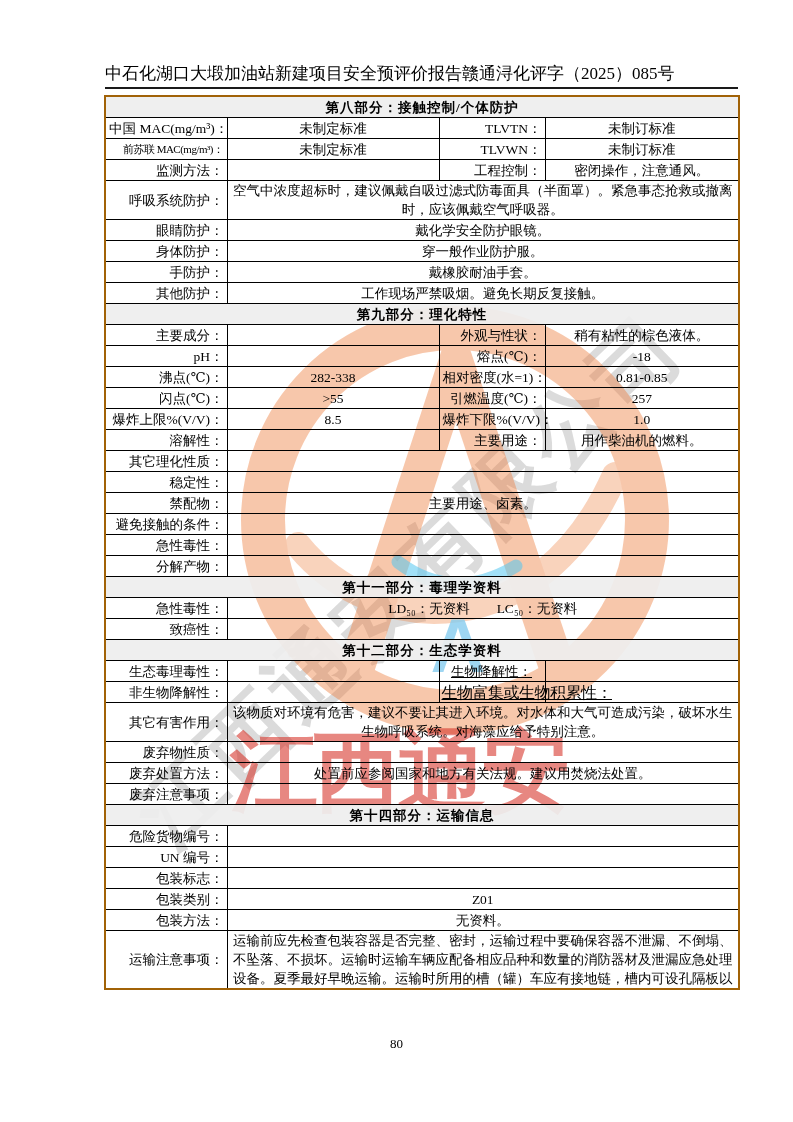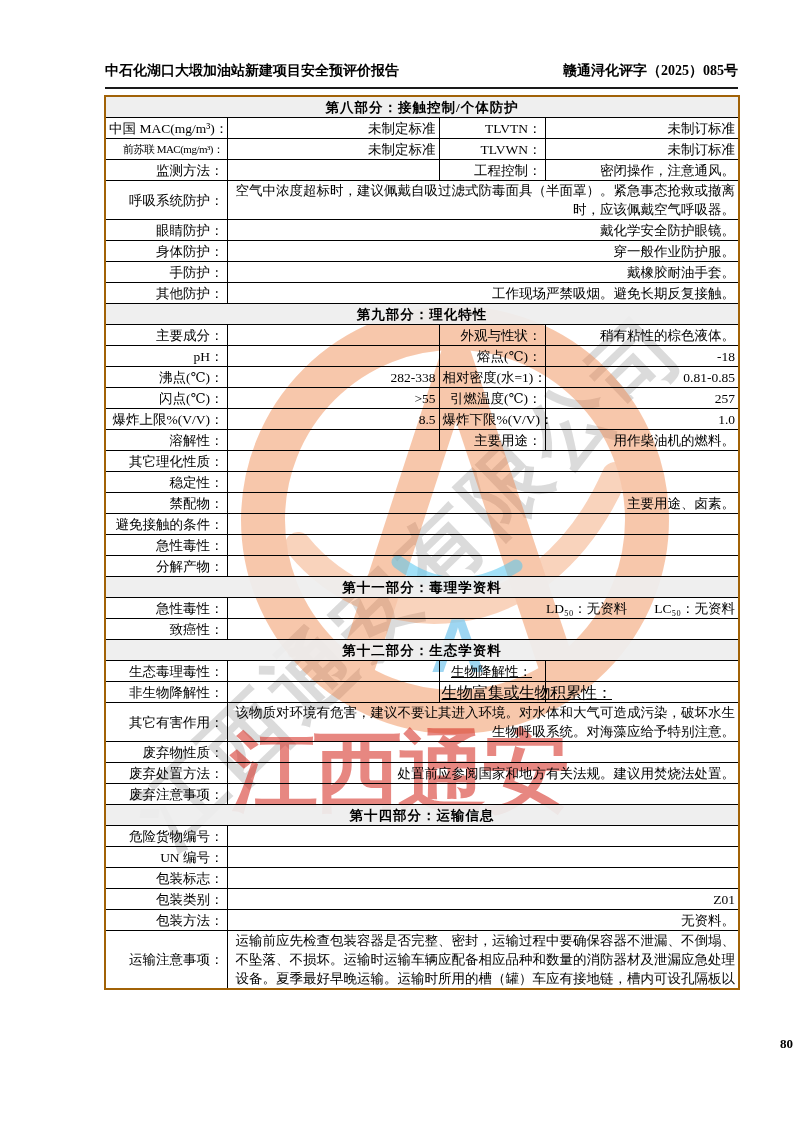--- a/index.html
+++ b/index.html
@@ -6,22 +6,22 @@
   .page {
     position:relative; width:793px; height:1122px; margin:0 auto;
     background:#ffffff; overflow:hidden;
     font-family:"Liberation Serif","DejaVu Serif",serif; color:#000;
   }
   .wm-layer { position:absolute; top:0; left:0; width:793px; height:1122px; z-index:0; }
   .content { position:absolute; top:0; left:0; width:793px; height:1122px; z-index:1; }
 
   .doc-header {
     position:absolute; top:62px; left:105px; width:633px;
-    display:flex; justify-content:space-between; align-items:flex-end;
-    font-weight:bold; font-size:14px; white-space:nowrap;
+    display:flex; justify-content:flex-start; align-items:flex-end;
+    font-weight:normal; font-size:17px; white-space:nowrap;
   }
   .header-rule {
     position:absolute; top:87px; left:105px; width:633px;
     border-top:2px solid #1a1a1a;
   }
 
   table.msds {
     position:absolute; top:95px; left:104px; width:634px;
     border-collapse:collapse; border:2px solid #a16207; table-layout:fixed;
     background:transparent;
@@ -32,25 +32,25 @@
     height:20px; padding:0 3px; vertical-align:middle; word-break:break-all;
   }
   td.sec {
     text-align:center; font-weight:bold; font-size:14.5px;
     background:rgba(238,238,238,0.92); height:22px; letter-spacing:1px;
   }
   td.lab { text-align:right; white-space:nowrap; padding-right:2px; background:transparent; }
   td.lab.small { font-size:11px; letter-spacing:-0.5px; }
   td.lab.left { text-align:center; padding-left:2px;text-decoration:underline; }
   td.lab.left.small { font-size:16px; }
-  td.val { text-align:right; background:transparent;margin-left:24px; }
+  td.val { text-align:center; background:transparent;margin-left:24px; }
 
   .page-number {
     position:absolute; top:1036px; left:0; width:100%;
-    text-align:right; font-weight:bold; font-size:13px;
+    text-align:center; font-weight:normal; font-size:13px;
   }
 </style>
 </head>
 <body>
 
 <div class="page">
 
   <svg class="wm-layer" width="793" height="1122" viewBox="0 0 793 1122" xmlns="http://www.w3.org/2000/svg">
     <g opacity="0.30">
       <text x="430" y="600" text-anchor="middle" transform="rotate(-44 430 600)" font-size="84" font-weight="bold" letter-spacing="6" font-family="&quot;Liberation Serif&quot;,&quot;DejaVu Serif&quot;,serif" fill="#8a8a8a">江西通安有限公司</text>

